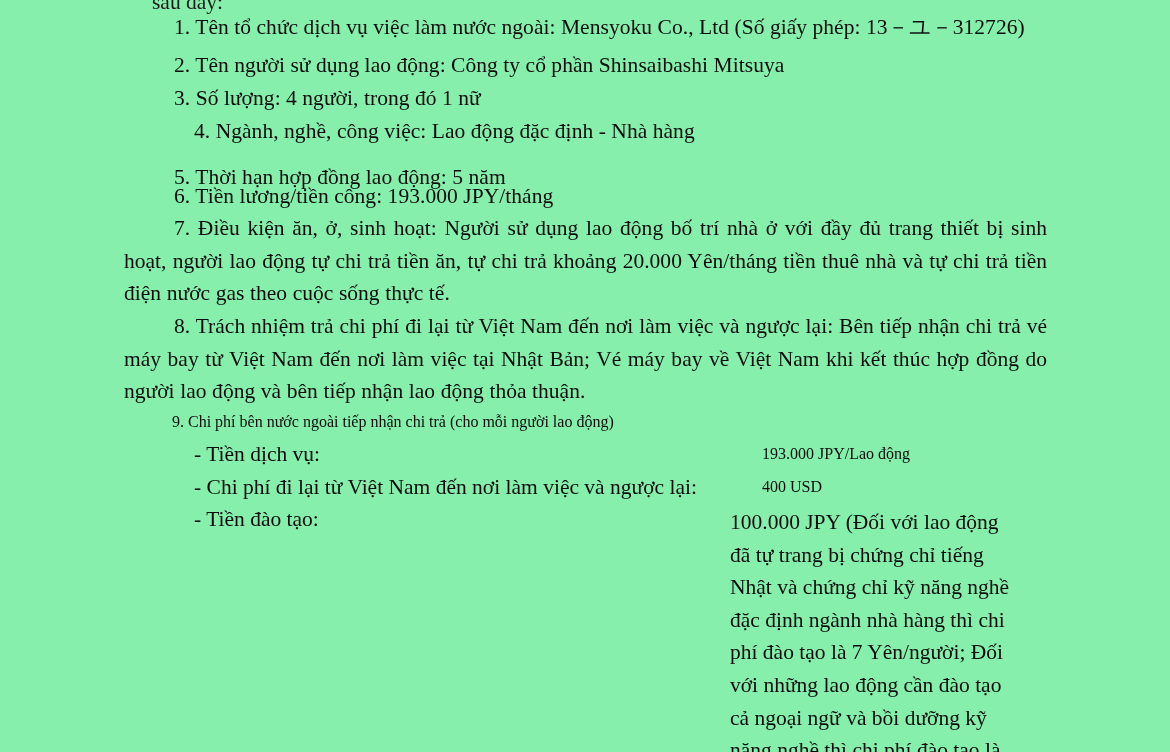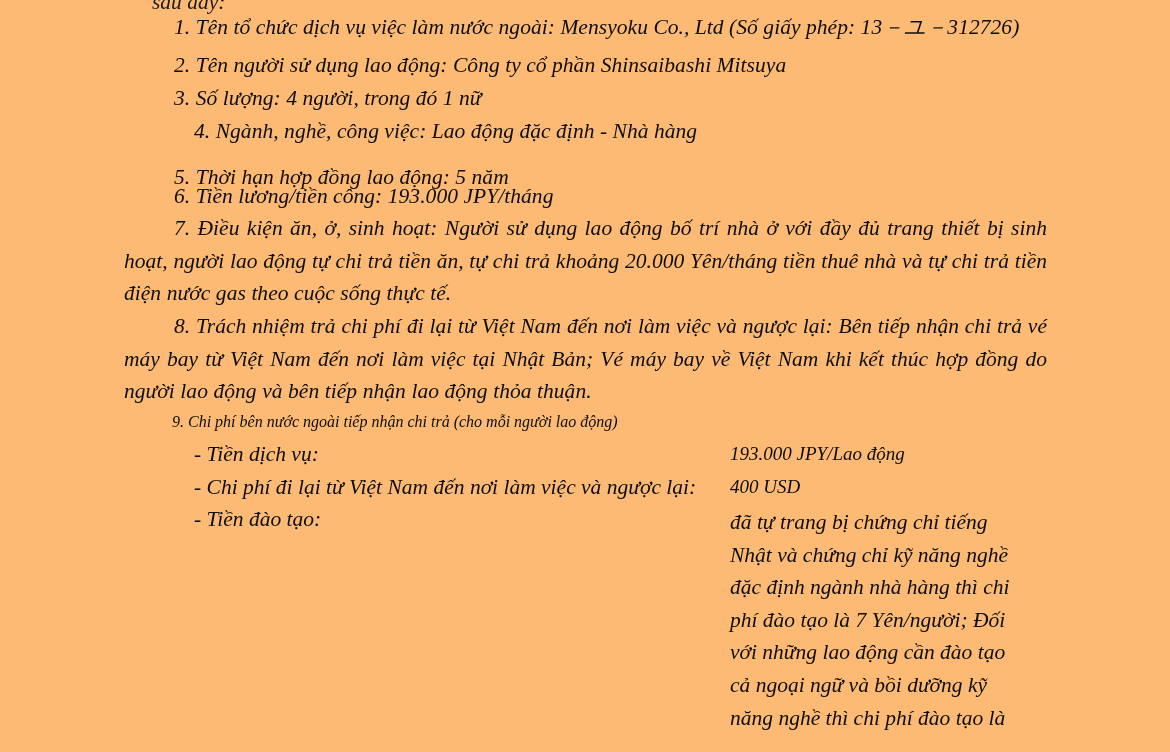--- a/index.html
+++ b/index.html
@@ -5,25 +5,24 @@
 <style>
   html, body {
     margin: 0;
     padding: 0;
     background: #ffffff;
   }
   #page {
     position: relative;
     width: 1170px;
     height: 752px;
-    background: #fdba74;
+    background: #86efac;
     overflow: hidden;
     font-family: "Liberation Serif", "DejaVu Serif", serif;
     color: #0d0d0d;
-    font-style: italic;
     -webkit-font-smoothing: antialiased;
   }
 
   
   .blk {
     position: absolute;
     white-space: pre;
   }
 
   
@@ -65,22 +64,22 @@
     line-height: 26px;
   }
 
   
   .dash-label {
     left: 194px;
     font-size: 21.5px;
     line-height: 26px;
   }
   .dash-value {
-    left: 730px;
-    font-size: 19px;
+    left: 762px;
+    font-size: 16px;
     line-height: 26px;
   }
 
   
   .value-col {
     position: absolute;
     left: 730px;
     width: 290px;
     font-size: 21.5px;
     line-height: 32.6px;
@@ -119,20 +118,21 @@
 
   <div class="blk dash-label" style="top:441px;">- Tiền dịch vụ:</div>
   <div class="blk dash-value" style="top:441px;">193.000 JPY/Lao động</div>
 
   <div class="blk dash-label" style="top:474px;">- Chi phí đi lại từ Việt Nam đến nơi làm việc và ngược lại:</div>
   <div class="blk dash-value" style="top:474px;text-align:center;">400 USD</div>
 
   <div class="blk dash-label" style="top:506px;">- Tiền đào tạo:</div>
 
   <div class="value-col" style="top:506px;">
+    <span class="vline">100.000 JPY (Đối với lao động</span>
     <span class="vline">đã tự trang bị chứng chỉ tiếng</span>
     <span class="vline">Nhật và chứng chỉ kỹ năng nghề</span>
     <span class="vline">đặc định ngành nhà hàng thì chi</span>
     <span class="vline">phí đào tạo là 7 Yên/người; Đối</span>
     <span class="vline">với những lao động cần đào tạo</span>
     <span class="vline">cả ngoại ngữ và bồi dưỡng kỹ</span>
     <span class="vline">năng nghề thì chi phí đào tạo là</span>
   </div>
 
 </div>

